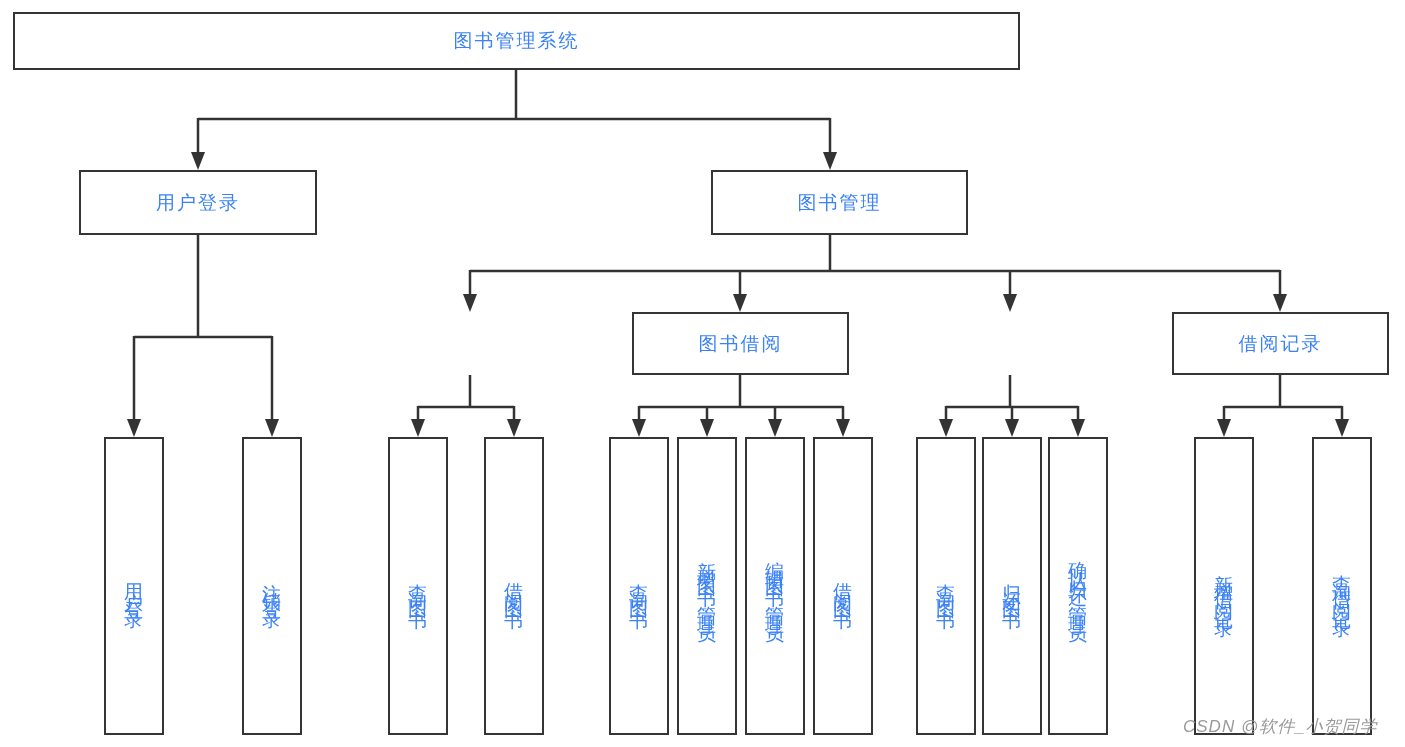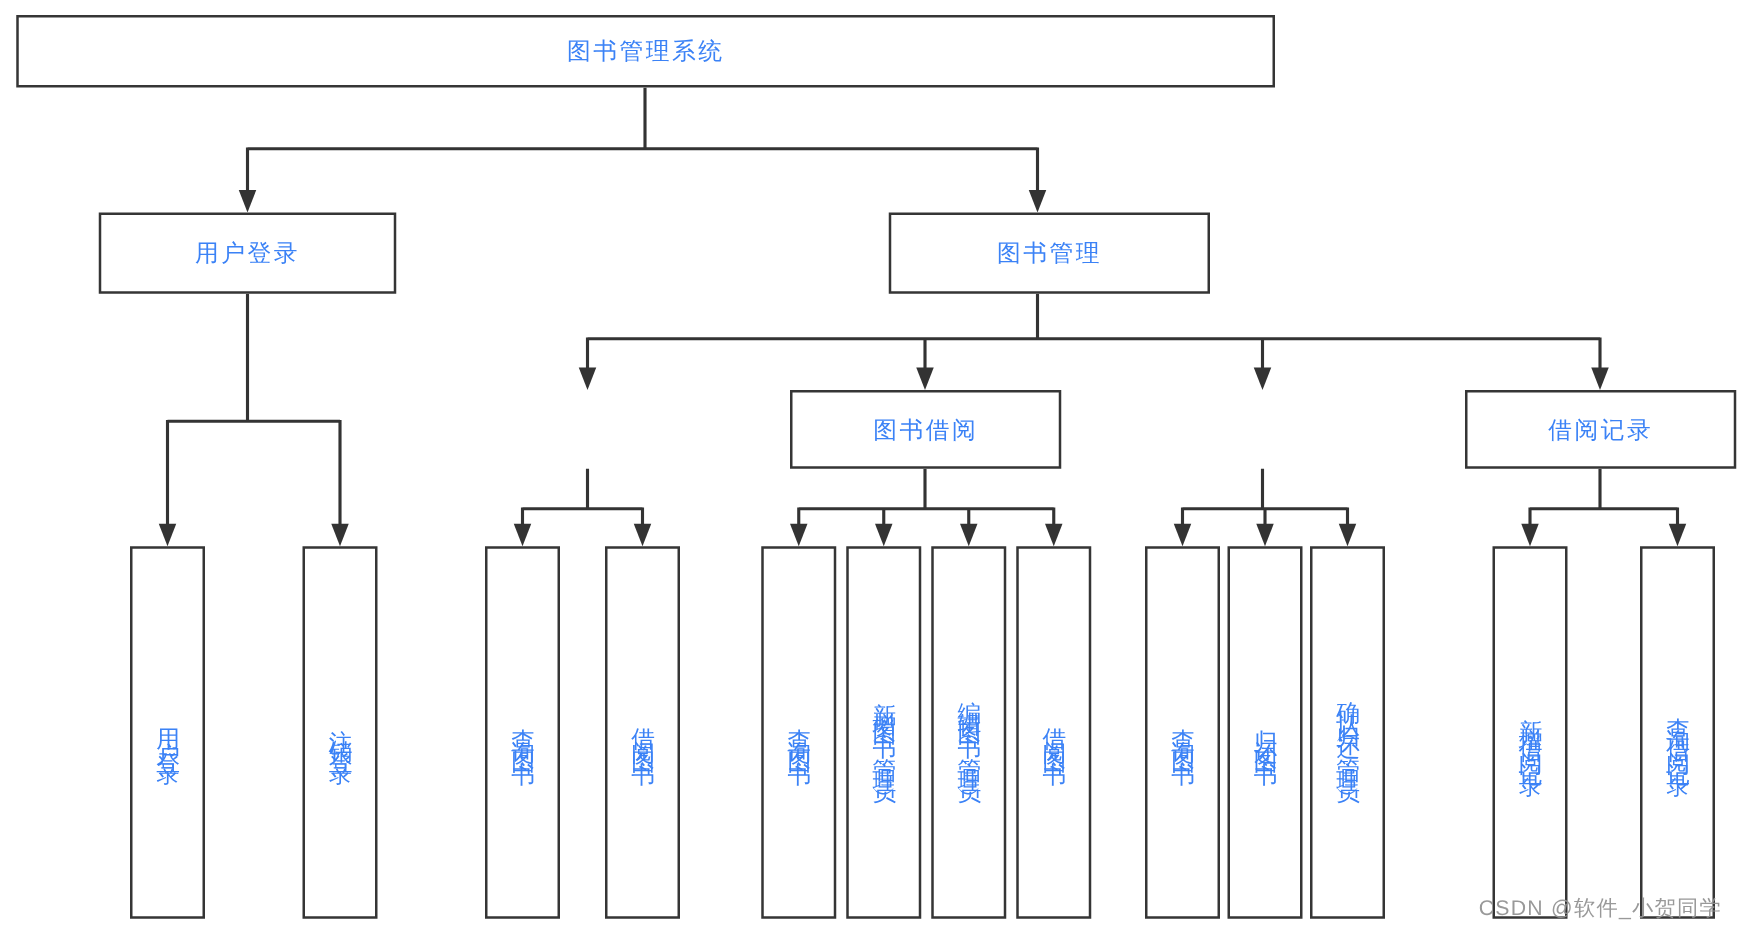--- a/index.html
+++ b/index.html
@@ -51,20 +51,21 @@
   }
   .watermark{
     position:absolute;
     left:1183px;
     top:715px;
     font-size:17px;
     color:rgba(148,148,148,0.95);
     letter-spacing:1px;
     white-space:nowrap;
     z-index:3;
+    font-style:italic;
   }
 </style>
 </head>
 <body>
 
 <div class="canvas">
 
   <svg id="connectors" width="1405" height="747" aria-hidden="true">
 
     <path d="M516 70 L516 119 M198 119 L830 119 M198 118 L198 153 M830 118 L830 153"></path>

